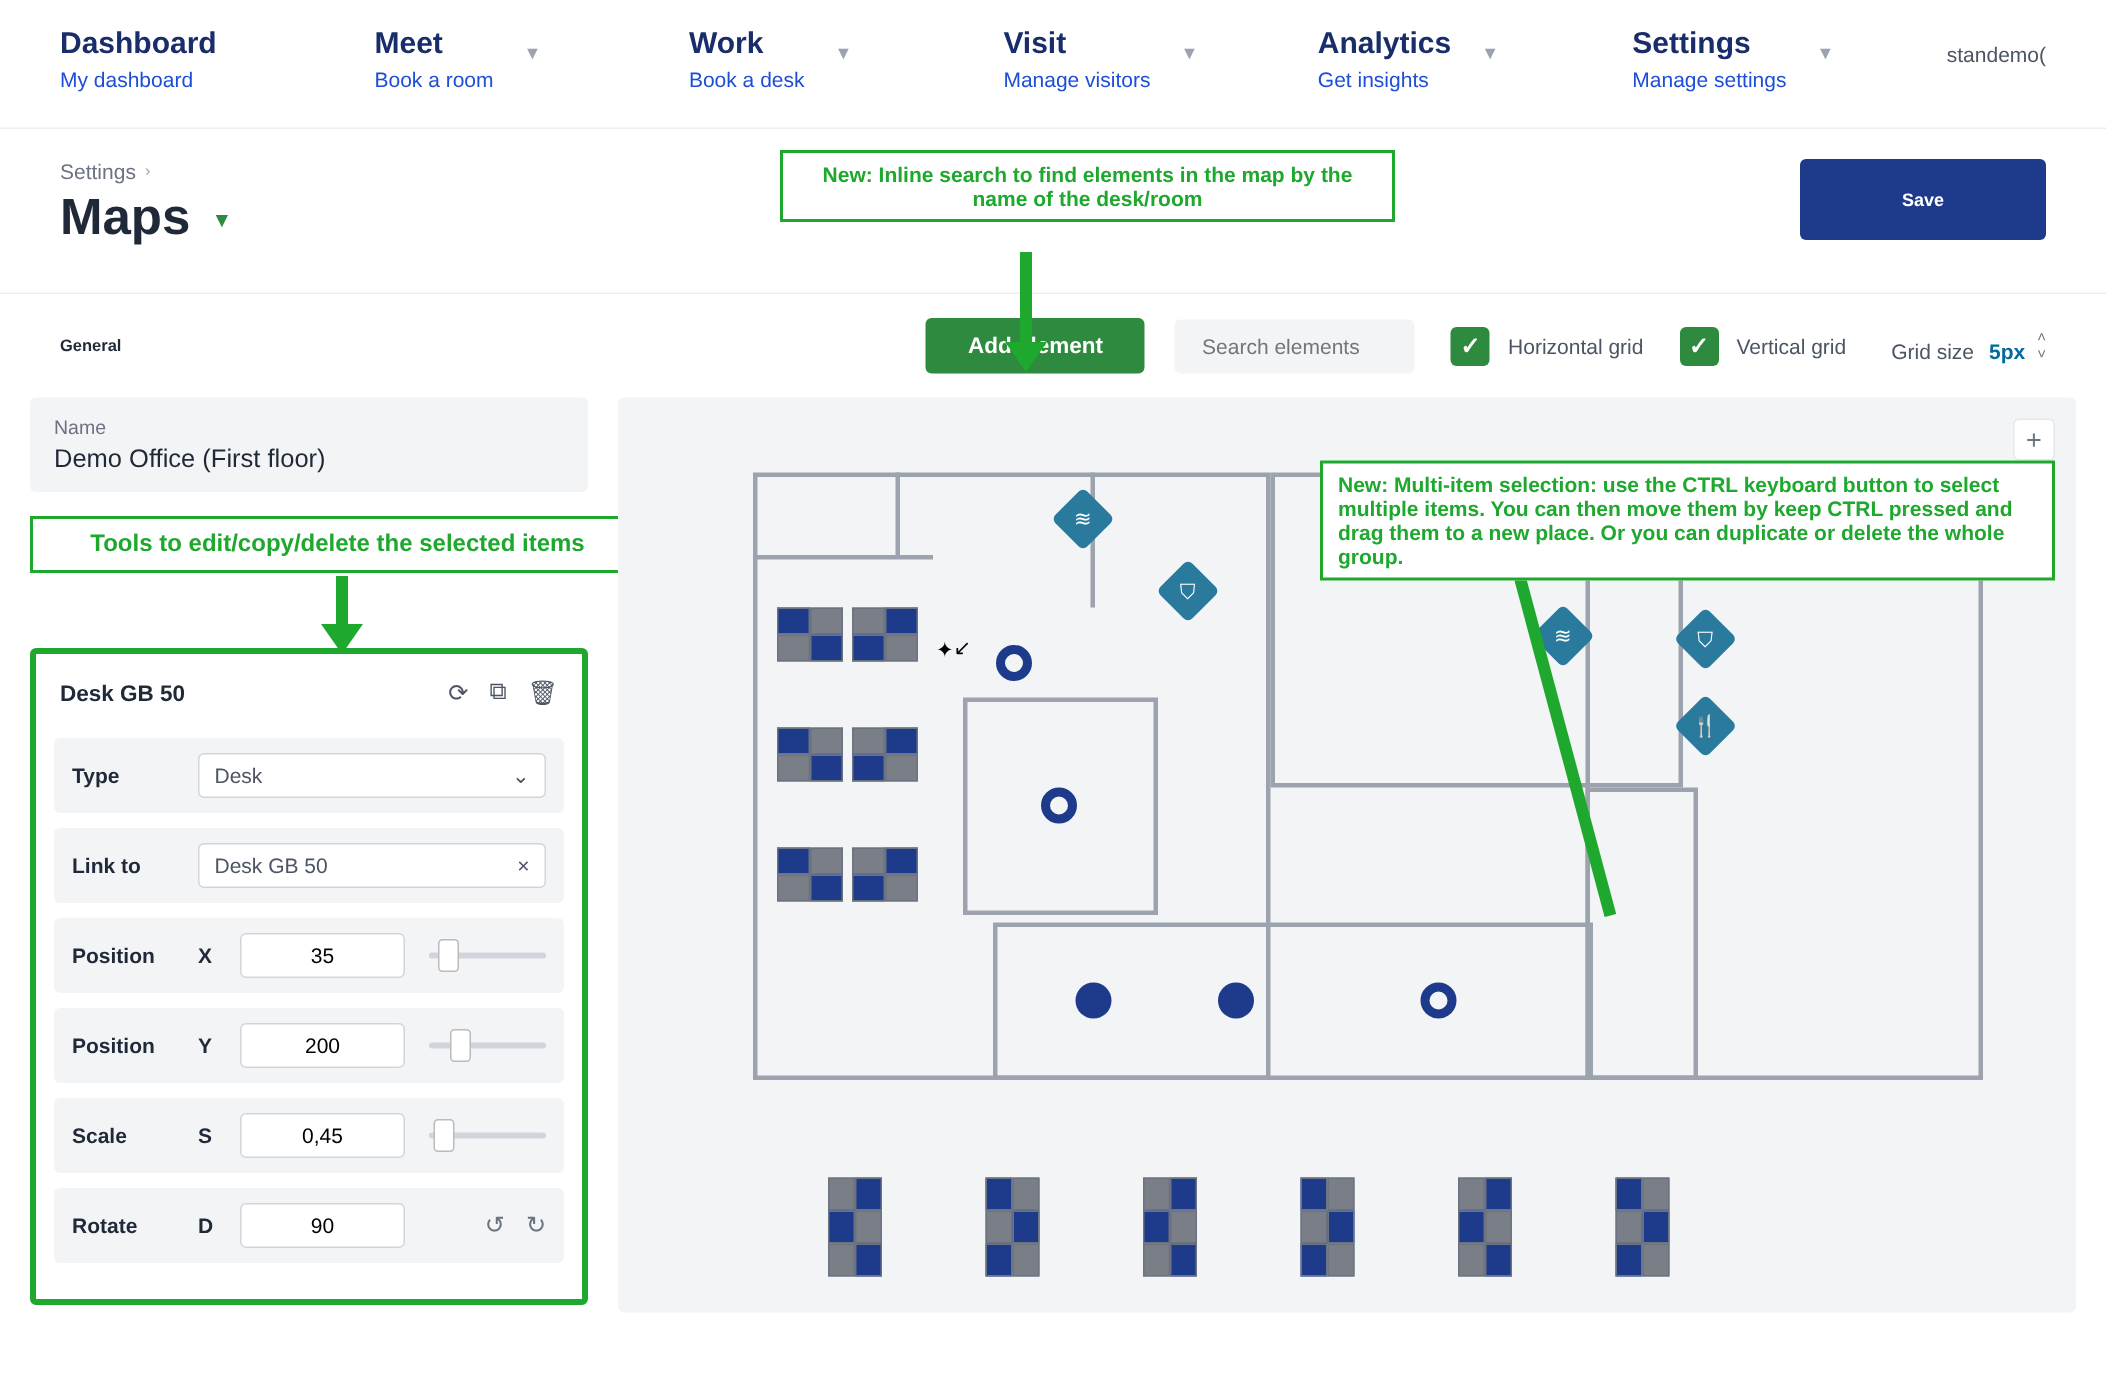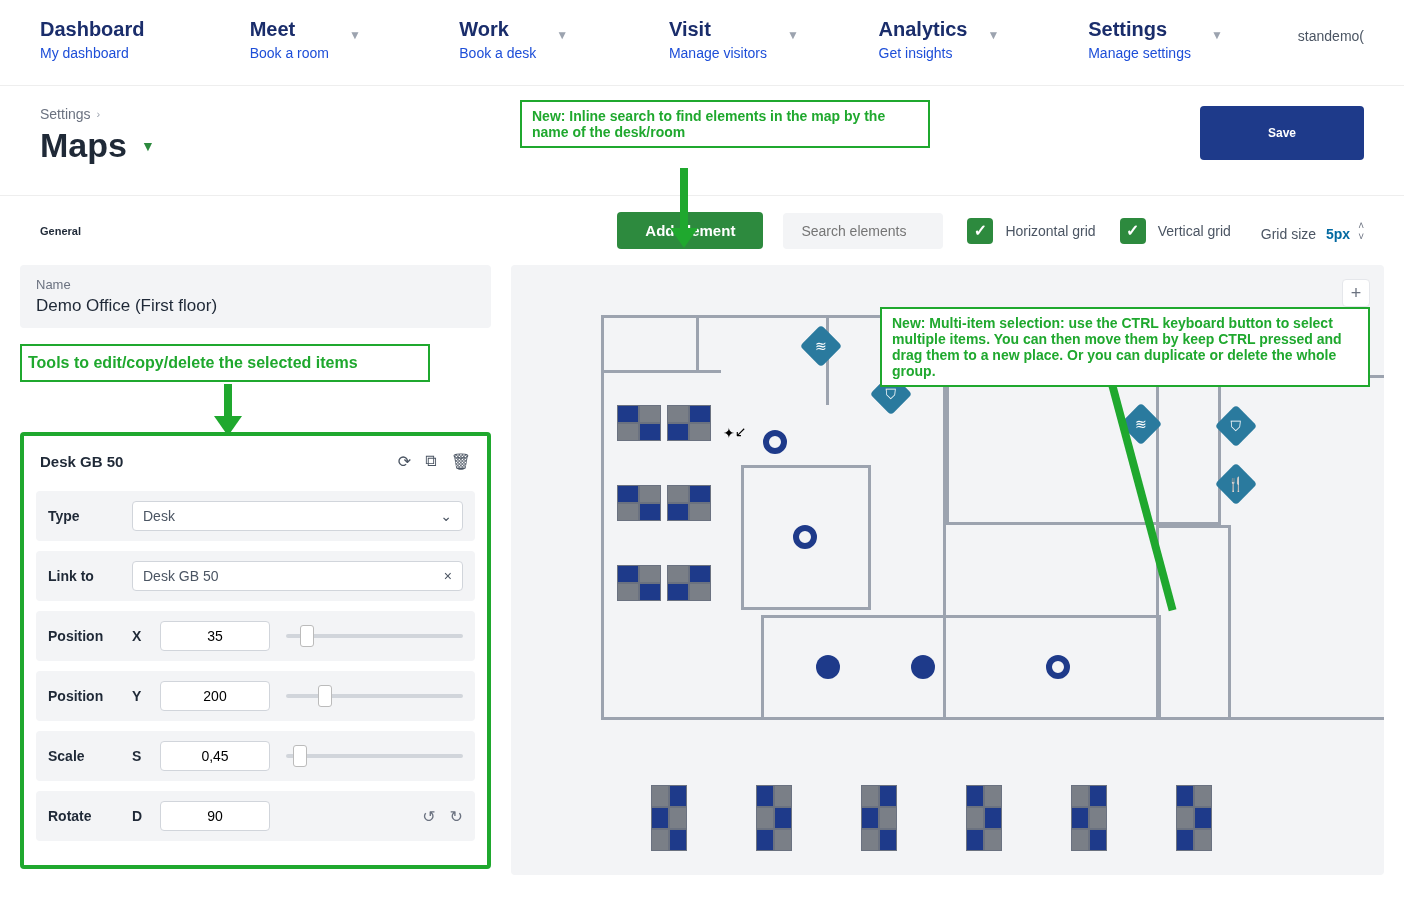--- a/index.html
+++ b/index.html
@@ -16,42 +16,42 @@
   
   
   .page-header { display:flex; align-items:flex-start; padding:20px 40px 30px 40px; position:relative; }
   .crumbs { display:flex; align-items:center; color:#6b7280; font-size:14px; }
   .crumb-chev { margin:0 6px; font-size:11px; color:#9ca3af; }
   .page-title-row { display:flex; align-items:center; margin-top:4px; }
   .page-title { font-size:34px; font-weight:800; color:#1f2937; }
   .title-chev { color:#2d8a3e; margin-left:14px; font-size:14px; }
   .save-btn { margin-left:auto; background:#1e3a8a; color:#fff; font-weight:700; font-size:12px; padding:20px 68px; border:none; border-radius:4px; cursor:pointer; }
   
-  .callout { position:absolute; border:2px solid #1fa82e; padding:6px 10px; background:#fff; color:#1fa82e; font-weight:700; text-align:left; }
+  .callout { position:absolute; border:2px solid #1fa82e; padding:6px 10px; background:#fff; color:#1fa82e; font-weight:700; text-align:center; }
   .callout.search { left:520px; top:14px; width:410px; font-size:14px; }
   .arrow-down { position:absolute; left:672px; top:82px; }
   .arrow-down .stem { width:0; height:60px; border-left:8px solid #1fa82e; margin-left:8px; }
   .arrow-down .head { width:0; height:0; border-left:14px solid transparent; border-right:14px solid transparent; border-top:20px solid #1fa82e; margin-left:-2px; }
   
   
   .toolbar { display:flex; align-items:center; padding:16px 40px; border-top:1px solid #eee; }
   .tab-general { font-weight:700; font-size:11px; color:#1f2937; margin-right:auto; }
   .add-btn { background:#2d8a3e; color:#fff; border:none; padding:10px 28px; border-radius:4px; font-weight:600; font-size:15px; cursor:pointer; }
   .search-input { background:#f3f4f6; border:none; padding:10px 18px; border-radius:4px; width:160px; margin-left:20px; font-size:14px; }
   .check-group { display:flex; align-items:center; margin-left:24px; }
   .check-box { width:26px; height:26px; background:#2d8a3e; border-radius:4px; display:flex; align-items:center; justify-content:center; color:#fff; font-weight:bold; margin-right:12px; }
   .check-box::after { content:"✓"; font-size:16px; }
   .check-label { color:#4b5563; font-size:14px; }
   .gridsize { margin-left:30px; color:#4b5563; font-size:14px; display:flex; align-items:flex-end; }
   .gridsize-val { font-weight:700; color:#0369a1; margin-left:10px; }
   .stepper { display:flex; flex-direction:column; margin-left:8px; font-size:10px; color:#6b7280; }
   
   
   .main { display:flex; padding:0 20px 20px 20px; position:relative; }
-  .side { width:471px; }
+  .side { width:372px; }
   .name-card { background:#f3f4f6; border-radius:4px; padding:12px 16px; margin:0 0 16px 0; }
   .name-label { color:#6b7280; font-size:13px; }
   .name-value { color:#1f2937; font-size:17px; margin-top:4px; }
   
   .callout.tools { position:static; margin:6px 0 0 0; width:410px; font-size:16px; padding:8px 6px; }
   .arrow-down2 { margin-left:196px; margin-top:2px; }
   .arrow-down2 .stem { width:0; height:32px; border-left:8px solid #1fa82e; margin-left:8px; }
   .arrow-down2 .head { width:0; height:0; border-left:14px solid transparent; border-right:14px solid transparent; border-top:20px solid #1fa82e; margin-left:-2px; }
   
   .panel { border:4px solid #1fa82e; border-radius:4px; padding:12px 12px 14px 12px; margin-top:-4px; }

